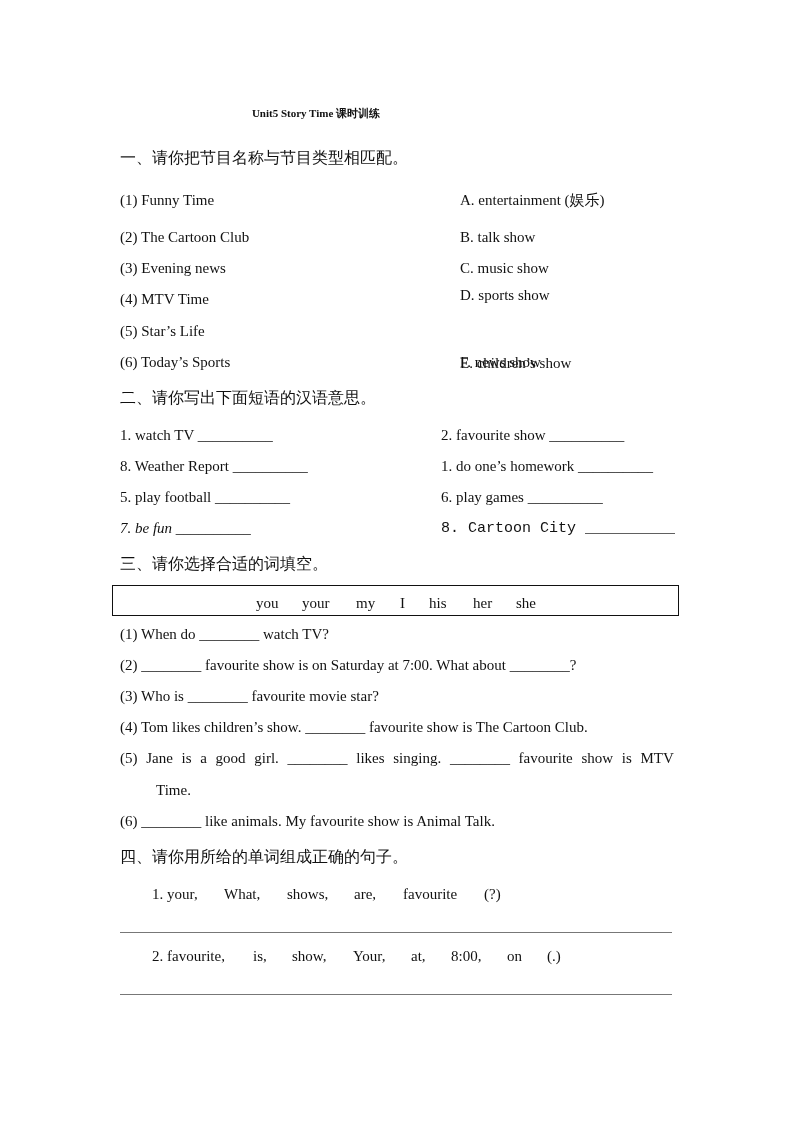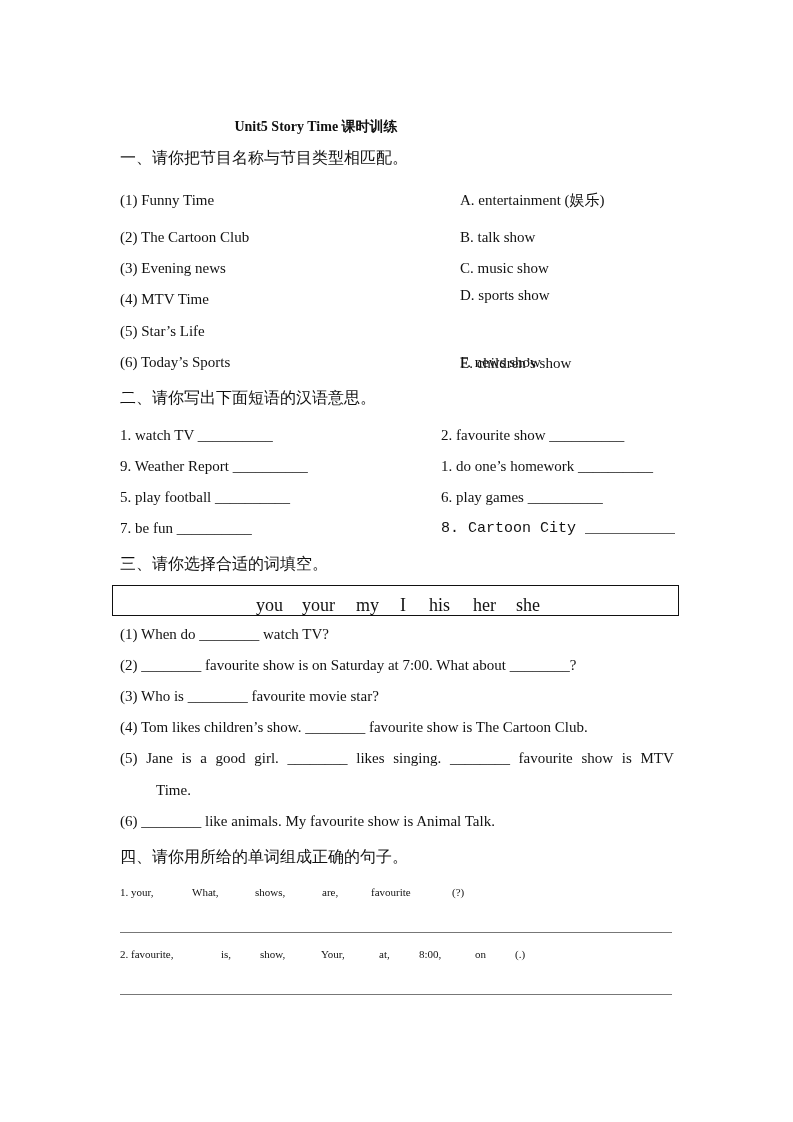--- a/index.html
+++ b/index.html
@@ -1,29 +1,29 @@
 <!DOCTYPE html>
 <html><head>
 <meta charset="utf-8">
 <style>
   html, body { margin: 0; padding: 0; background: #ffffff; }
   body { width: 793px; height: 1122px; position: relative; overflow: hidden;
          font-family: "Liberation Serif", "DejaVu Serif", serif; color: #111; }
   .abs { position: absolute; white-space: pre; line-height: 1; }
   .en { font-size: 15px; }
-  .title { font-size: 14px; font-weight: bold; left: 0; width: 632px; text-align: center; top: 120px; }
+  .title { font-size: 11px; font-weight: bold; left: 0; width: 632px; text-align: center; top: 108px; }
   .heading { font-family: "DejaVu Sans", "Liberation Sans", sans-serif; font-size: 16px; left: 120px; }
   .wordbox { position: absolute; left: 112px; top: 585px; width: 567px; height: 31px;
              border: 1.5px solid #111; box-sizing: border-box; }
-  .word { position: absolute; top: 596px; font-size: 18px; line-height: 1; }
+  .word { position: absolute; top: 596px; font-size: 15px; line-height: 1; }
   .answer-line { position: absolute; left: 120px; width: 552px; height: 0;
                  border-top: 1.5px solid #777; }
   .justify-line { position: absolute; left: 120px; width: 554px; font-size: 15px; line-height: 1;
                   display: flex; justify-content: space-between; white-space: pre; }
-  .scramble { position: absolute; font-size: 11px; line-height: 1; white-space: pre; }
+  .scramble { position: absolute; font-size: 15px; line-height: 1; white-space: pre; margin-left: 32px; }
 </style>
 </head>
 <body>
 
 <div>
 
   <div class="abs title">Unit5 Story Time 课时训练</div>
 
   <div class="abs heading" style="top:150px;">一、请你把节目名称与节目类型相匹配。</div>
 
@@ -38,25 +38,25 @@
   <div class="abs en" style="left:460px; top:230px;">B. talk show</div>
   <div class="abs en" style="left:460px; top:261px;">C. music show</div>
   <div class="abs en" style="left:460px; top:288px;">D. sports show</div>
   <div class="abs en" style="left:460px; top:324px;margin-top:32px;">E. children’s show</div>
   <div class="abs en" style="left:460px; top:355px;">F. news show</div>
 
   <div class="abs heading" style="top:390px;">二、请你写出下面短语的汉语意思。</div>
 
   <div class="abs en" style="left:120px; top:428px;">1. watch TV __________</div>
   <div class="abs en" style="left:441px; top:428px;">2. favourite show __________</div>
-  <div class="abs en" style="left:120px; top:459px;">9. Weather Report __________</div>
+  <div class="abs en" style="left:120px; top:459px;">8. Weather Report __________</div>
   <div class="abs en" style="left:441px; top:459px;">1. do one’s homework __________</div>
   <div class="abs en" style="left:120px; top:490px;">5. play football __________</div>
   <div class="abs en" style="left:441px; top:490px;">6. play games __________</div>
-  <div class="abs en" style="left:120px; top:521px;">7. be fun __________</div>
+  <div class="abs en" style="left:120px; top:521px;font-style:italic;">7. be fun __________</div>
   <div class="abs en" style="left:441px; top:521px;font-family:Liberation Mono, monospace;">8. Cartoon City __________</div>
 
   <div class="abs heading" style="top:556px;">三、请你选择合适的词填空。</div>
 
   <div class="wordbox"></div>
   <span class="word" style="left:256px;">you</span>
   <span class="word" style="left:302px;">your</span>
   <span class="word" style="left:356px;">my</span>
   <span class="word" style="left:400px;">I</span>
   <span class="word" style="left:429px;">his</span>

